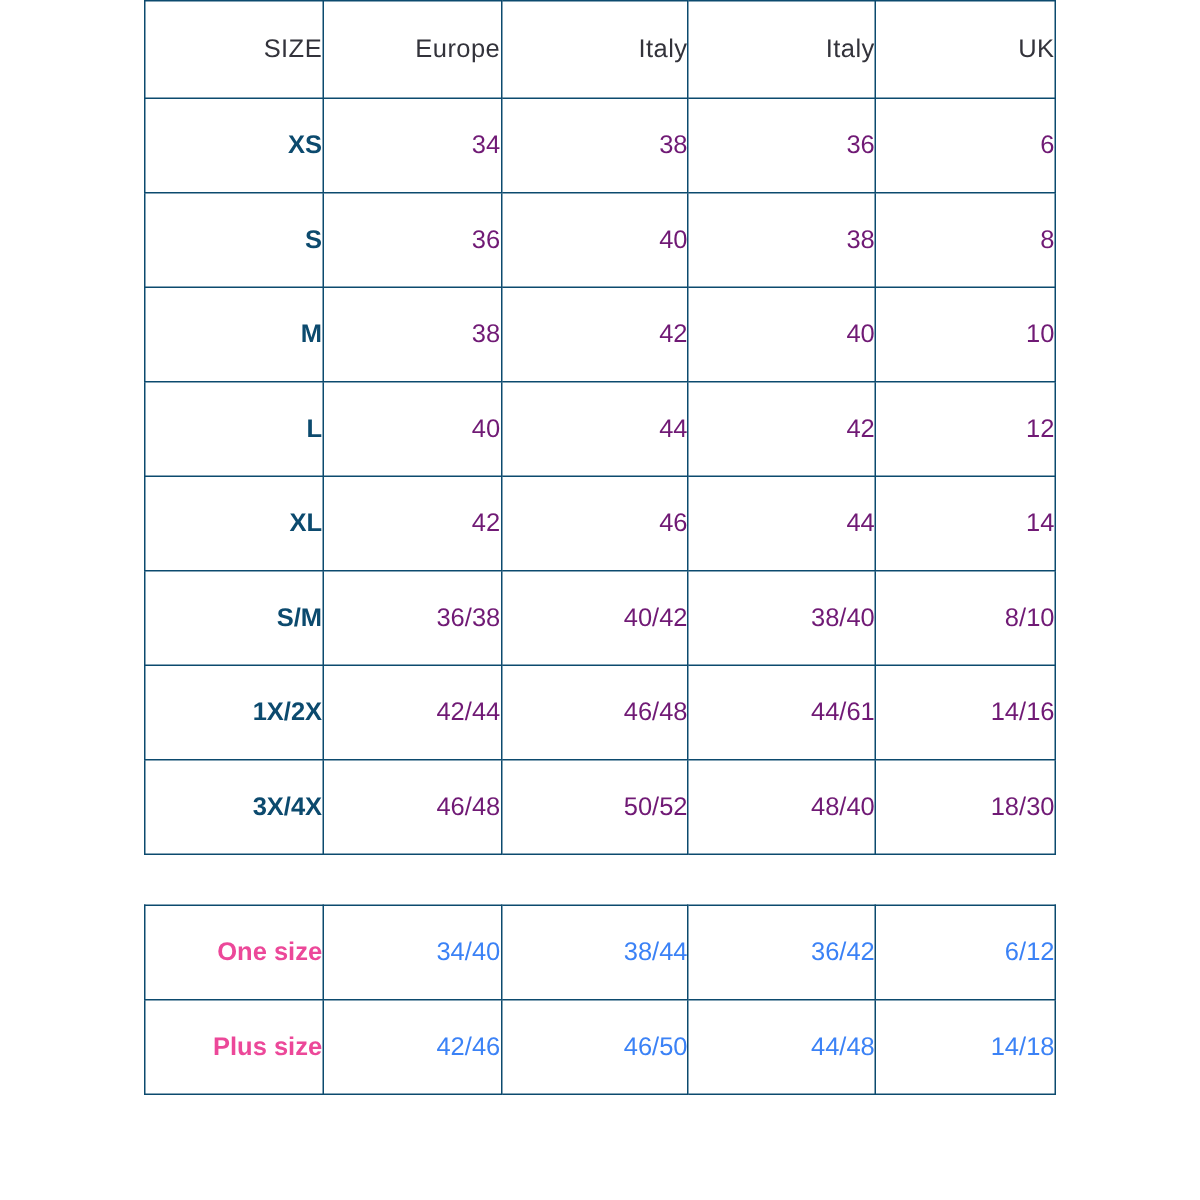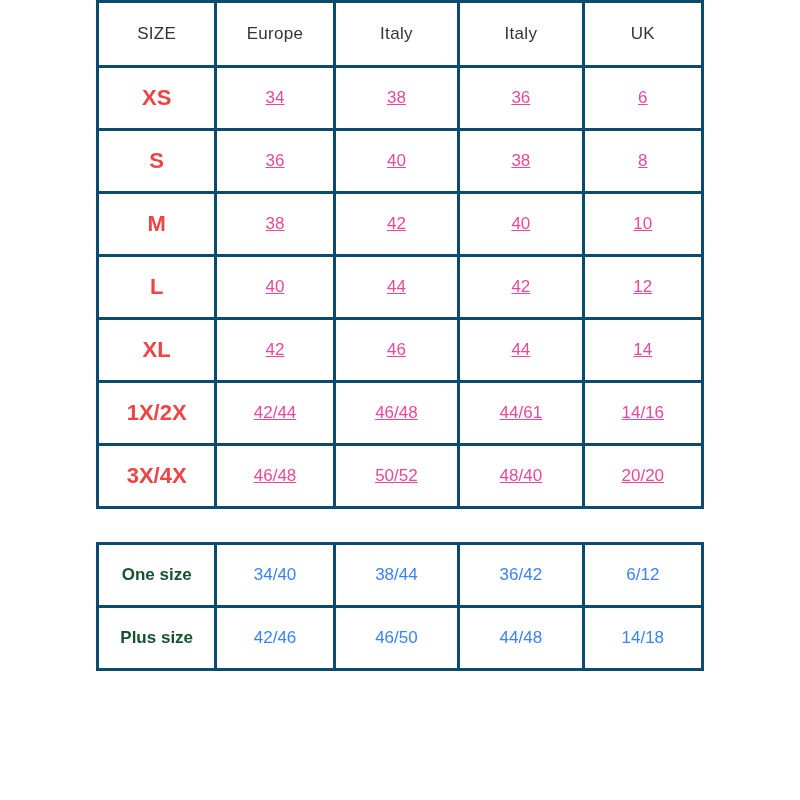--- a/index.html
+++ b/index.html
@@ -21,22 +21,22 @@
     box-sizing: border-box;
     padding: 0 96px;
   }
   table.size-table {
     border-collapse: collapse;
     width: 608px;
     table-layout: fixed;
   }
   table.size-table td,
   table.size-table th {
-    border: 3px solid #0c4a6e;
-    text-align: center;
+    border: 1px solid #0c4a6e;
+    text-align: right;
     vertical-align: middle;
     font-size: 17px;
     font-weight: 400;
     color: #33333b;
     padding: 0;
   }
   
   col.c0 { width: 117px; }
   col.c1 { width: 117px; }
   col.c2 { width: 123px; }
@@ -46,34 +46,33 @@
   .main-table tr { height: 63px; }
   .main-table tr.header-row { height: 65px; }
   .main-table th {
     font-weight: bold;
     font-size: 17px;
     letter-spacing: 0.3px;
     color: #2b2b33;
   }
   .main-table td.rowlabel {
     font-weight: bold;
-    color: #ef4444;
-    font-size: 22px;
+    color: #0c4a6e;
+    font-size: 17px;
   }
   .main-table td.val {
-    color: #ec4899;
-    text-decoration: underline;
+    color: #701a75;
   }
   .gap {
     height: 33px;
   }
   .extra-table tr { height: 63px; }
   .extra-table td.rowlabel {
     font-weight: bold;
-    color: #14532d;
+    color: #ec4899;
     font-size: 17px;
   }
   .extra-table td.val {
     color: #3b82f6;
   }
 </style>
 </head>
 <body>
 
 <div class="page">
@@ -125,32 +124,39 @@
         <td class="val">12</td>
       </tr>
       <tr>
         <td class="rowlabel">XL</td>
         <td class="val">42</td>
         <td class="val">46</td>
         <td class="val">44</td>
         <td class="val">14</td>
       </tr>
       <tr>
+        <td class="rowlabel">S/M</td>
+        <td class="val">36/38</td>
+        <td class="val">40/42</td>
+        <td class="val">38/40</td>
+        <td class="val">8/10</td>
+      </tr>
+      <tr>
         <td class="rowlabel">1X/2X</td>
         <td class="val">42/44</td>
         <td class="val">46/48</td>
         <td class="val">44/61</td>
         <td class="val">14/16</td>
       </tr>
       <tr>
         <td class="rowlabel">3X/4X</td>
         <td class="val">46/48</td>
         <td class="val">50/52</td>
         <td class="val">48/40</td>
-        <td class="val">20/20</td>
+        <td class="val">18/30</td>
       </tr>
     </tbody>
   </table>
 
   <div class="gap"></div>
 
   <table class="size-table extra-table">
     <colgroup>
       <col class="c0">
         <col class="c1">

